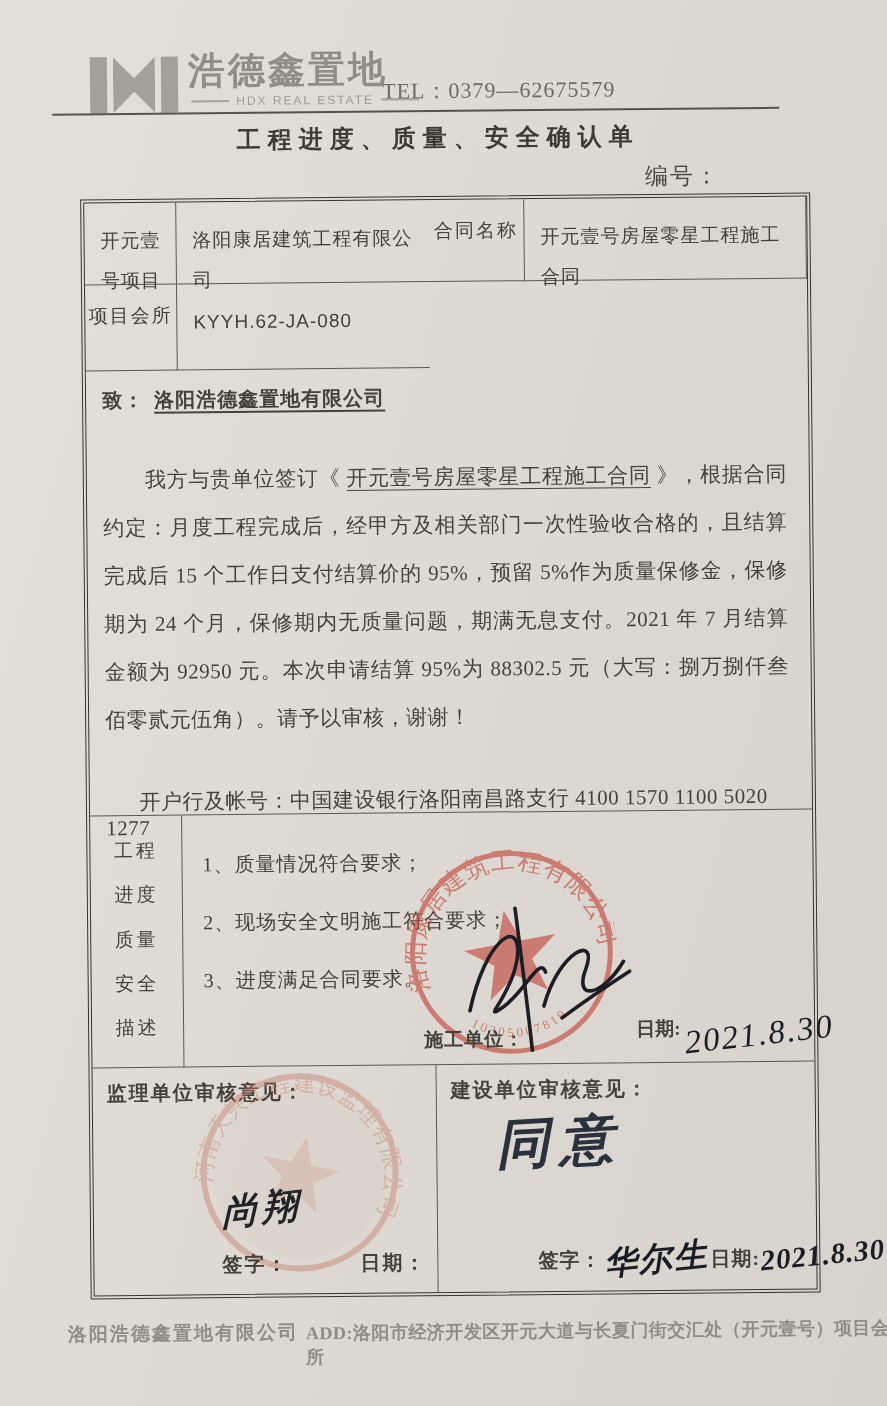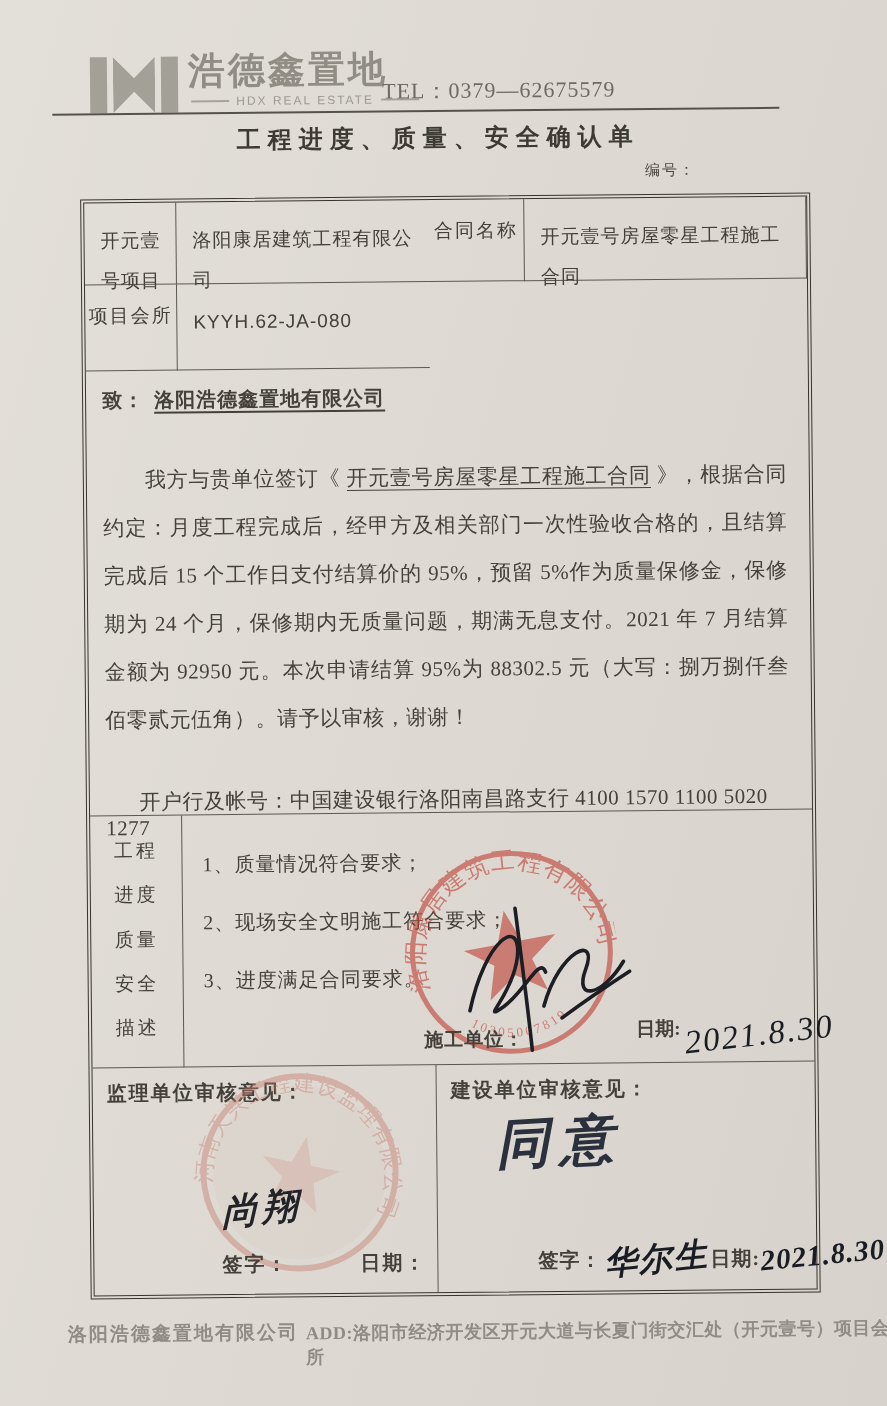--- a/index.html
+++ b/index.html
@@ -31,21 +31,21 @@
   .brand { position:absolute; left:194px; top:44px; font-size:37px; font-weight:700;
            color:#908d85; letter-spacing:3px; font-family:"Liberation Sans","DejaVu Sans",sans-serif; }
   .brand-sub { position:absolute; left:197px; top:92px; display:flex; align-items:center; gap:7px;
                color:#9d9a91; font-size:12px; letter-spacing:2px;
                font-family:"Liberation Sans","DejaVu Sans",sans-serif; }
   .brand-sub .dash { width:38px; height:2px; background:#a6a39a; }
   .tel { position:absolute; left:388px; top:76px; font-size:22px; color:#6e6b63; letter-spacing:1px; }
   .header-rule { position:absolute; left:58px; top:110px; width:727px; height:2px; background:#55524c; }
   .doc-title { position:absolute; left:0; top:122px; width:887px; text-align:center;
                font-size:24px; font-weight:700; color:#3d3a33; letter-spacing:7px; }
-  .serial { position:absolute; left:650px; top:163px; font-size:15px; color:#4c4941; letter-spacing:2px; }
+  .serial { position:absolute; left:650px; top:163px; font-size:23px; color:#4c4941; letter-spacing:2px; }
   
   .form-table {
     position:absolute; left:85px; top:196px; width:730px; height:1100px;
     border:4px double #38342d;
     display:grid;
     grid-template-columns:92px 252px 96px 1fr;
     grid-template-rows:82px 86px 445px 252px 1fr;
     font-size:19px; color:#44413a;
   }
   .cell { position:relative; border-right:1px solid #5c5850; border-bottom:1px solid #5c5850; }

